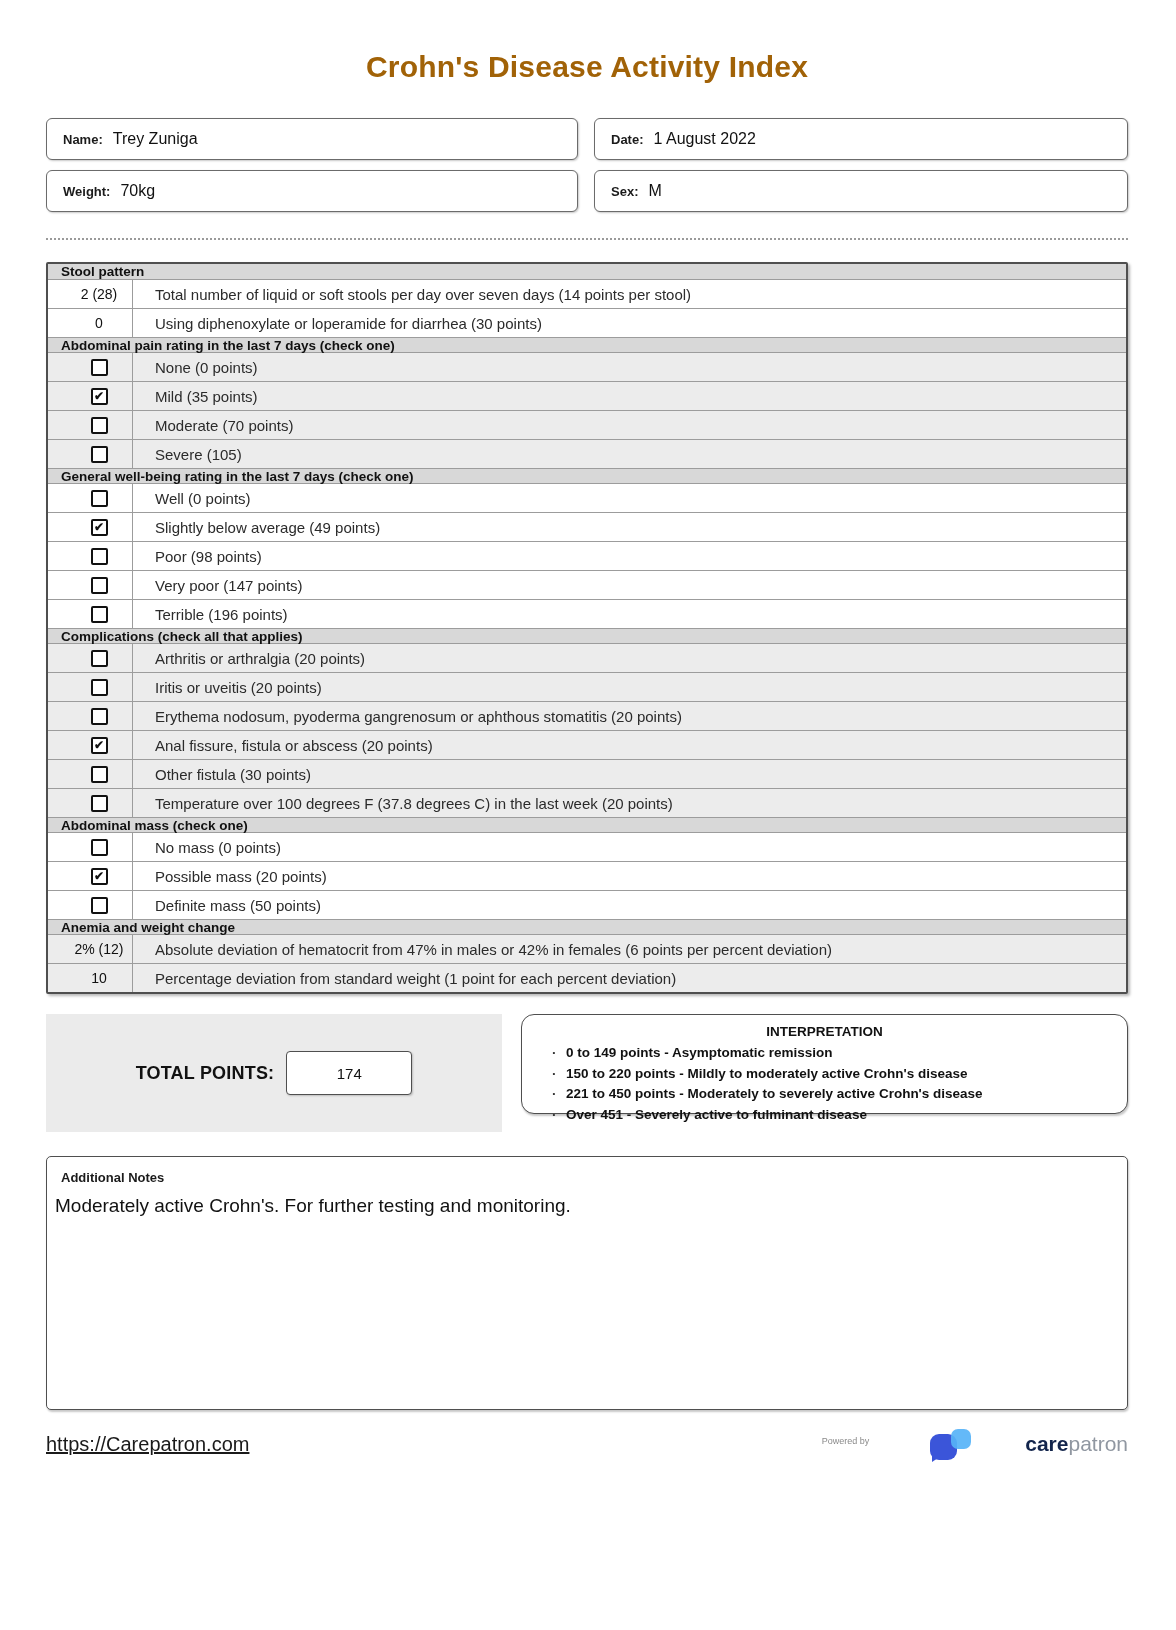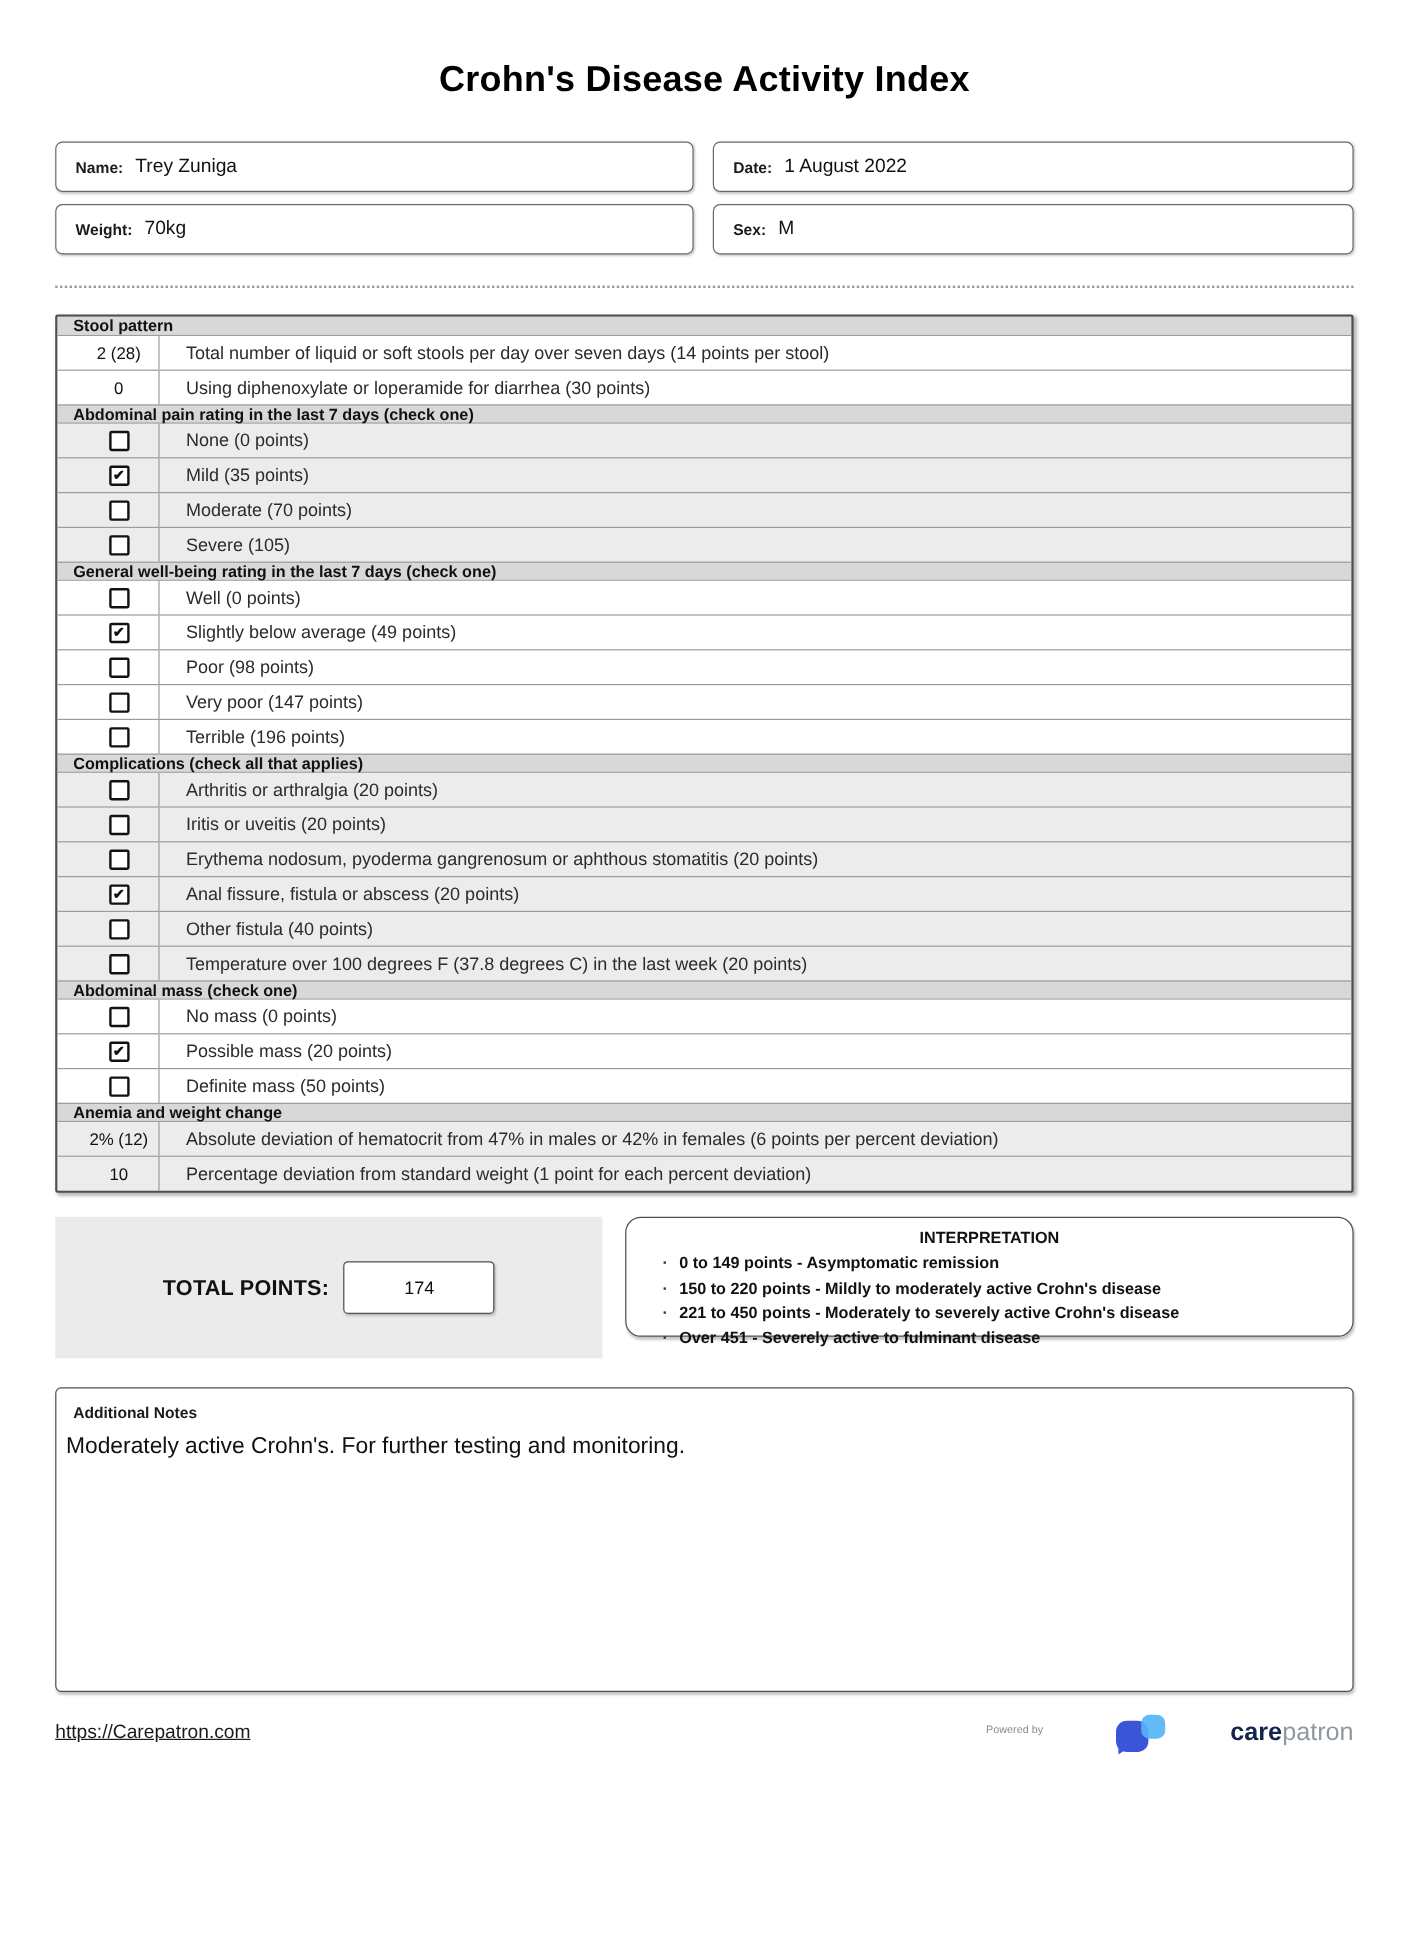--- a/index.html
+++ b/index.html
@@ -1,21 +1,21 @@
 <!DOCTYPE html>
 <html><head>
 <meta charset="utf-8">
 <style>
   * { margin:0; padding:0; box-sizing:border-box; }
   html,body { background:#fff; }
   body { font-family:"Liberation Sans", sans-serif; color:#111; }
   .page { width:1176px; height:1630px; background:#fff; position:relative; padding-top:50px; overflow:hidden; }
   .content { margin-left:46px; width:1082px; }
 
-  h1.title { text-align:center; font-size:30px; font-weight:700; color:#000000; margin-bottom:34px; letter-spacing:.2px; }
+  h1.title { text-align:center; font-size:30px; font-weight:700; color:#a16207; margin-bottom:34px; letter-spacing:.2px; }
 
   .fields { display:grid; grid-template-columns:532px 534px; column-gap:16px; row-gap:10px; }
   .field { height:42px; border:1.5px solid #6b6b6b; border-radius:6px; display:flex; align-items:center;
            padding-left:16px; background:#fff; box-shadow:1px 1px 2px rgba(0,0,0,.22); }
   .field .flabel { font-size:13px; font-weight:700; color:#1b1b1b; margin-right:10px; }
   .field .fvalue { font-size:16px; color:#111; }
 
   .dotted { margin-top:26px; border-top:2px dotted #9a9a9a; height:0; }
 
   .cdai-table { margin-top:22px; border:2px solid #4f4f4f; border-radius:2px; background:#fff;
@@ -44,21 +44,21 @@
   .interp-list { list-style:none; padding-left:30px; }
   .interp-list li { font-size:13.5px; font-weight:700; color:#111; line-height:20.5px; display:flex; }
   .interp-list .dot { width:14px; color:#333; font-weight:700; flex-shrink:0; }
 
   .notes { margin-top:24px; height:254px; border:1.5px solid #4f4f4f; border-radius:5px; background:#fff;
            box-shadow:1px 2px 2px rgba(0,0,0,.22); }
   .notes-label { font-size:13px; font-weight:700; color:#1b1b1b; padding:13px 0 0 14px; }
   .notes-text { font-size:19px; color:#111; padding:8px 16px 0 8px; line-height:26px; }
 
   .footer { margin-top:16px; display:flex; align-items:center; justify-content:space-between; }
-  .site-link { font-size:16px; color:#1a1a1a; text-decoration:underline; cursor:pointer; }
+  .site-link { font-size:20px; color:#1a1a1a; text-decoration:underline; cursor:pointer; }
   .brand { display:flex; align-items:center;gap:48px; }
   .powered { font-size:9px; color:#8a8a8a; margin-right:10px; margin-top:-6px; }
   .wordmark { font-size:21px; margin-left:4px; }
   .wm-care { font-weight:700; color:#13254c; }
   .wm-patron { font-weight:400; color:#9097a1; }
 </style>
 </head>
 <body>
 
 <div class="page">
@@ -175,21 +175,21 @@
         <div class="t-row shaded">
           <div class="t-col1">
             <span class="cb">✔</span>
           </div>
           <div class="t-col2">Anal fissure, fistula or abscess (20 points)</div>
         </div>
         <div class="t-row shaded">
           <div class="t-col1">
             <span class="cb"></span>
           </div>
-          <div class="t-col2">Other fistula (40 points)</div>
+          <div class="t-col2">Other fistula (30 points)</div>
         </div>
         <div class="t-row shaded">
           <div class="t-col1">
             <span class="cb"></span>
           </div>
           <div class="t-col2">Temperature over 100 degrees F (37.8 degrees C) in the last week (20 points)</div>
         </div>
         <div class="t-header">Abdominal mass (check one)</div>
         <div class="t-row">
           <div class="t-col1">

